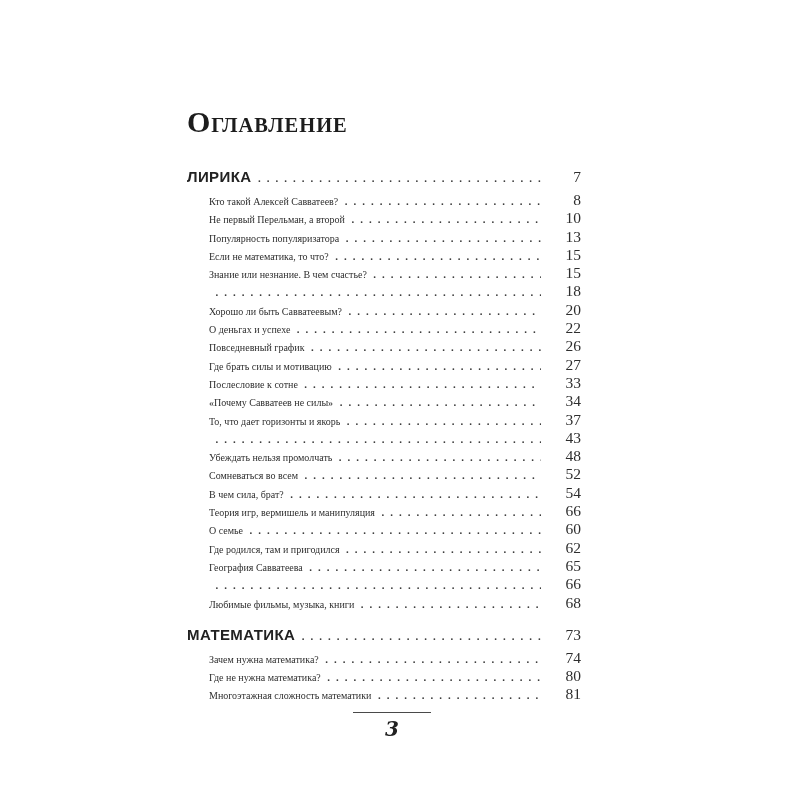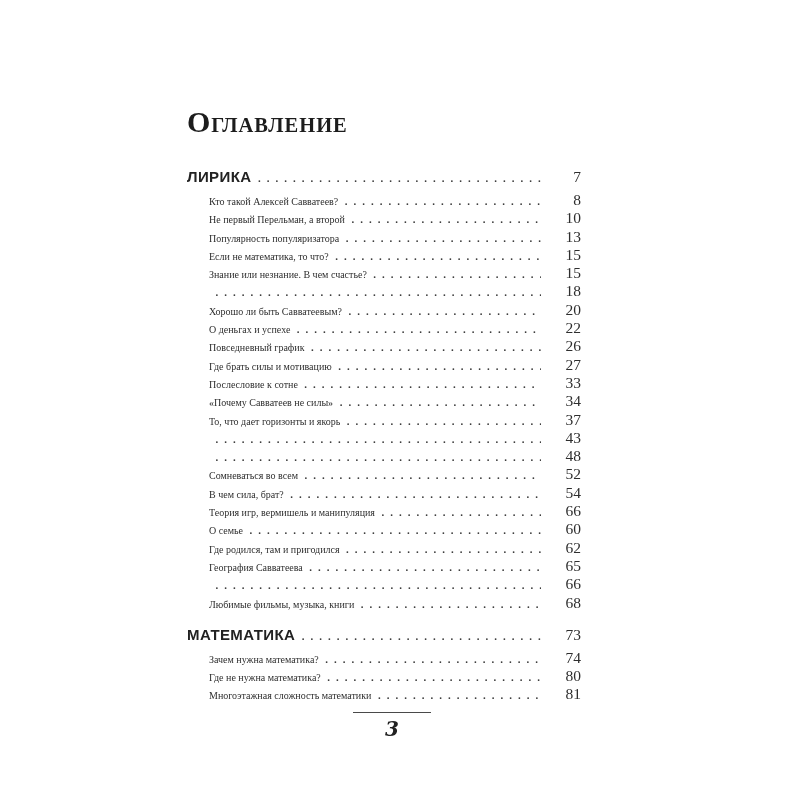--- a/index.html
+++ b/index.html
@@ -127,20 +127,21 @@
     <span class="leader">..........................................................................................</span>
     <span class="pg">37</span>
   </div>
 
   <div class="row entry-row">
     <span class="leader">..........................................................................................</span>
     <span class="pg">43</span>
   </div>
 
   <div class="row entry-row">
+    <span class="entry-title">Убеждать нельзя промолчать</span>
     <span class="leader">..........................................................................................</span>
     <span class="pg">48</span>
   </div>
 
   <div class="row entry-row">
     <span class="entry-title">Сомневаться во всем</span>
     <span class="leader">..........................................................................................</span>
     <span class="pg">52</span>
   </div>
 

